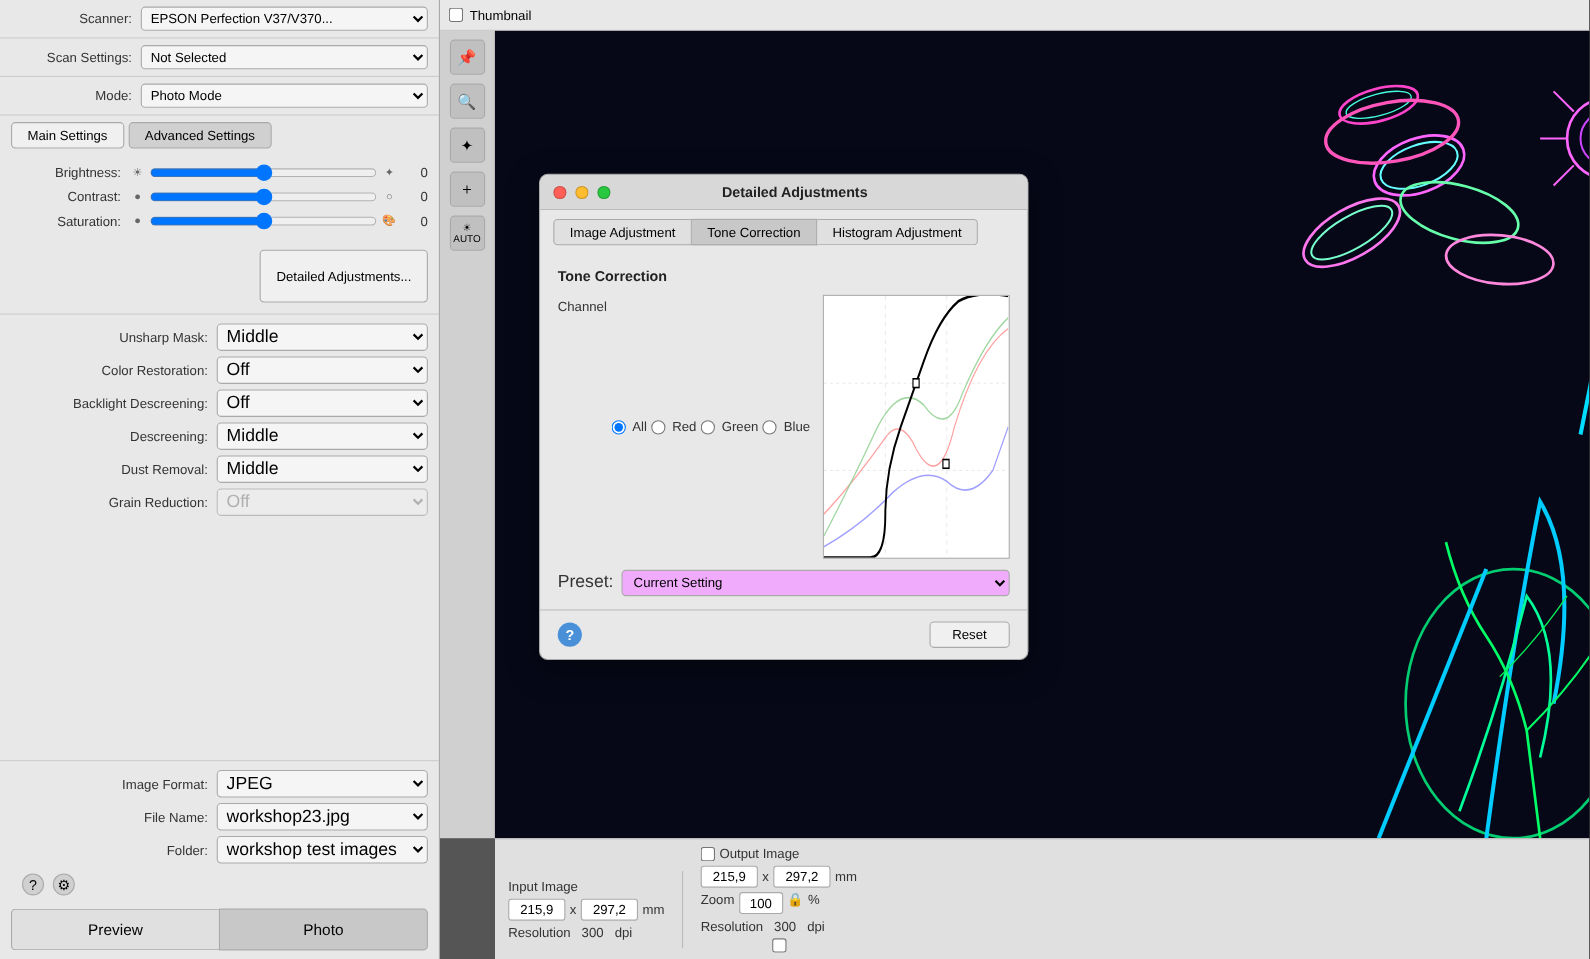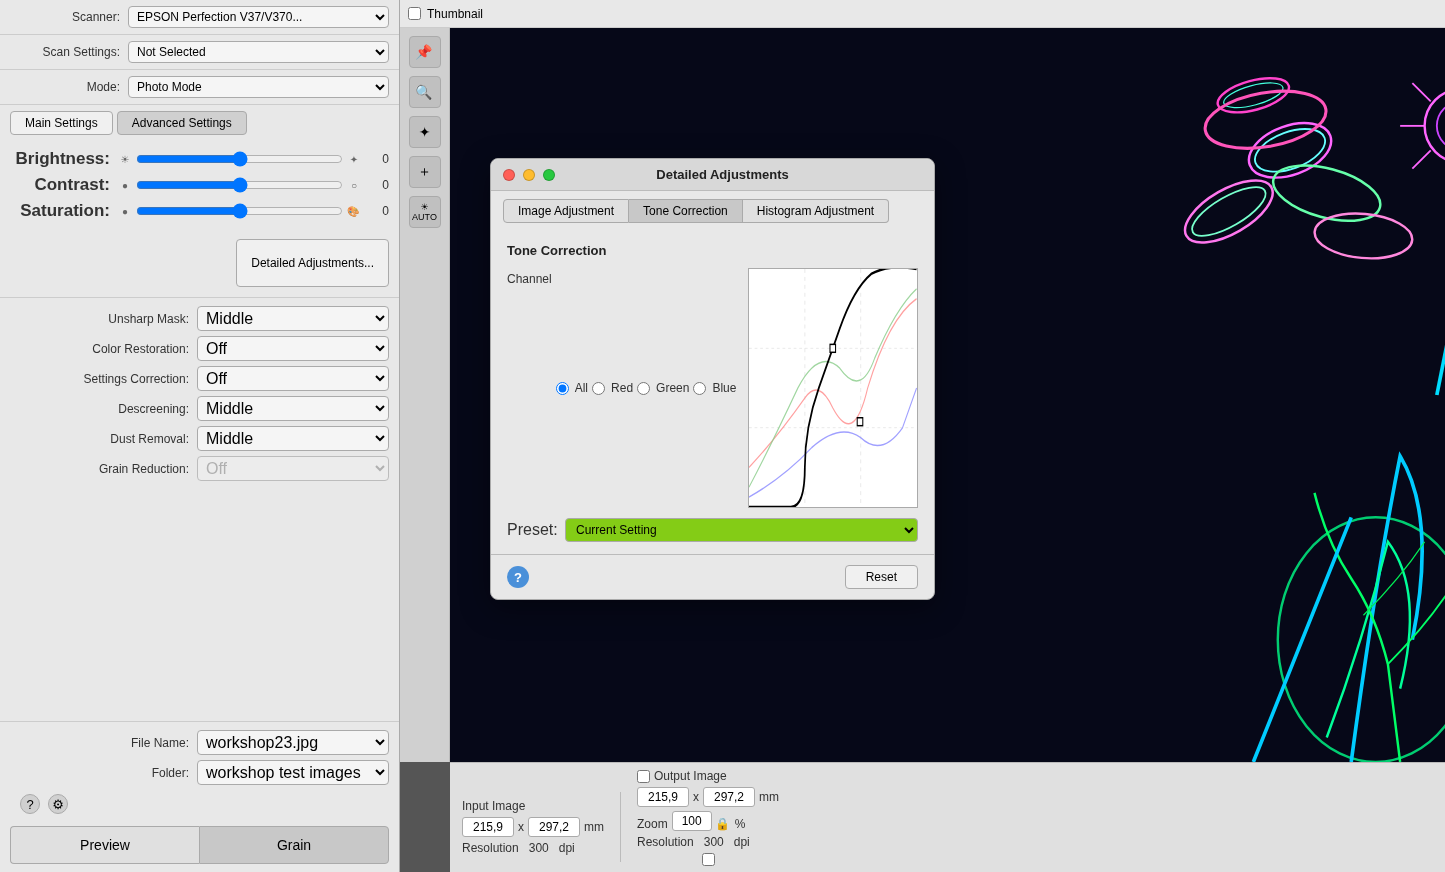--- a/index.html
+++ b/index.html
@@ -72,22 +72,21 @@
     .slider-row {
       display: flex;
       align-items: center;
       margin-bottom: 6px;
     }
     .slider-row label {
       width: 100px;
       text-align: right;
       margin-right: 8px;
       color: #333;
-      font-size: 17px;
-      font-weight: bold;
+      font-size: 12px;
     }
     .slider-row input[type=range] {
       flex: 1;
       margin: 0 4px;
     }
     .slider-icon-left, .slider-icon-right {
       font-size: 10px;
       color: #666;
       width: 14px;
       text-align: center;
@@ -325,21 +324,21 @@
     .dim-unit {
       font-size: 12px;
       color: #333;
     }
     .res-row {
       font-size: 12px;
       color: #333;
     }
     .zoom-row {
       display: flex;
-      align-items: flex-end;
+      align-items: flex-start;
       gap: 4px;
       font-size: 12px;
       color: #333;
     }
     .zoom-input {
       width: 40px;
       font-size: 12px;
       border: 1px solid #aaa;
       border-radius: 3px;
       padding: 2px 4px;
@@ -485,21 +484,21 @@
       color: #333;
       width: 50px;
       text-align: right;
     }
     .preset-select {
       flex: 1;
       font-size: 12px;
       padding: 3px 6px;
       border: 1px solid #aaa;
       border-radius: 4px;
-      background: #84cc16;
+      background: #f0abfc;
     }
 
     .modal-footer {
       display: flex;
       align-items: center;
       justify-content: space-between;
       padding: 10px 16px;
       border-top: 1px solid #bbb;
     }
     .help-circle {
@@ -595,21 +594,21 @@
         <option>Middle</option>
       </select>
     </div>
     <div class="dropdown-row">
       <label>Color Restoration:</label>
       <select>
         <option>Off</option>
       </select>
     </div>
     <div class="dropdown-row">
-      <label>Settings Correction:</label>
+      <label>Backlight Descreening:</label>
       <select>
         <option>Off</option>
       </select>
     </div>
     <div class="dropdown-row">
       <label>Descreening:</label>
       <select>
         <option>Middle</option>
       </select>
     </div>
@@ -622,40 +621,46 @@
     <div class="dropdown-row">
       <label>Grain Reduction:</label>
       <select disabled="">
         <option>Off</option>
       </select>
     </div>
   </div>
 
   <div class="bottom-section">
     <div class="dropdown-row">
+      <label>Image Format:</label>
+      <select>
+        <option>JPEG</option>
+      </select>
+    </div>
+    <div class="dropdown-row">
       <label>File Name:</label>
       <select>
         <option>workshop23.jpg</option>
       </select>
     </div>
     <div class="dropdown-row">
       <label>Folder:</label>
       <select>
         <option>workshop test images</option>
       </select>
     </div>
 
     <div class="help-row">
       <div class="help-icon">?</div>
       <div class="gear-icon">⚙</div>
     </div>
 
     <div class="action-row">
       <button class="preview-btn">Preview</button>
-      <button class="scan-btn">Grain</button>
+      <button class="scan-btn">Photo</button>
     </div>
   </div>
 </div>
 
 <div class="right-area">
 
   <div class="top-bar">
     <input type="checkbox" class="top-bar-checkbox" style="">
     <span>Thumbnail</span>
   </div>

